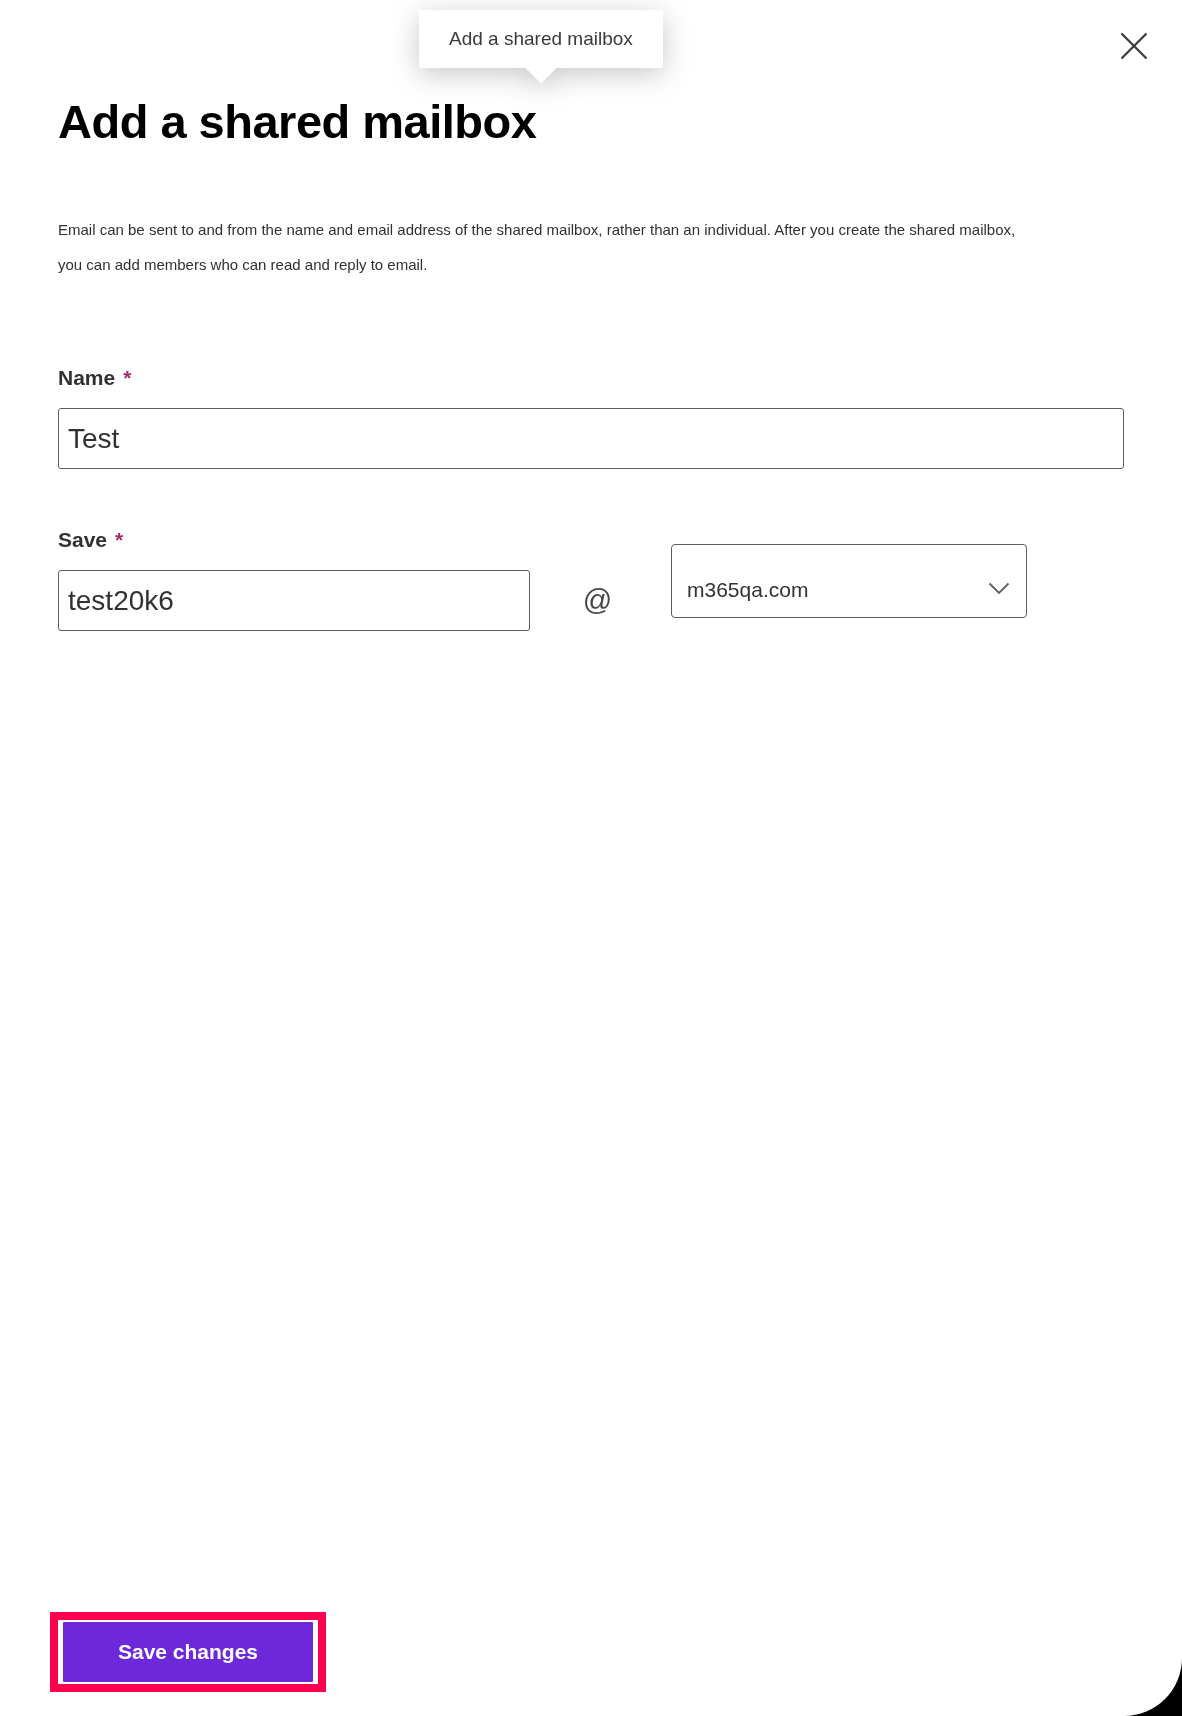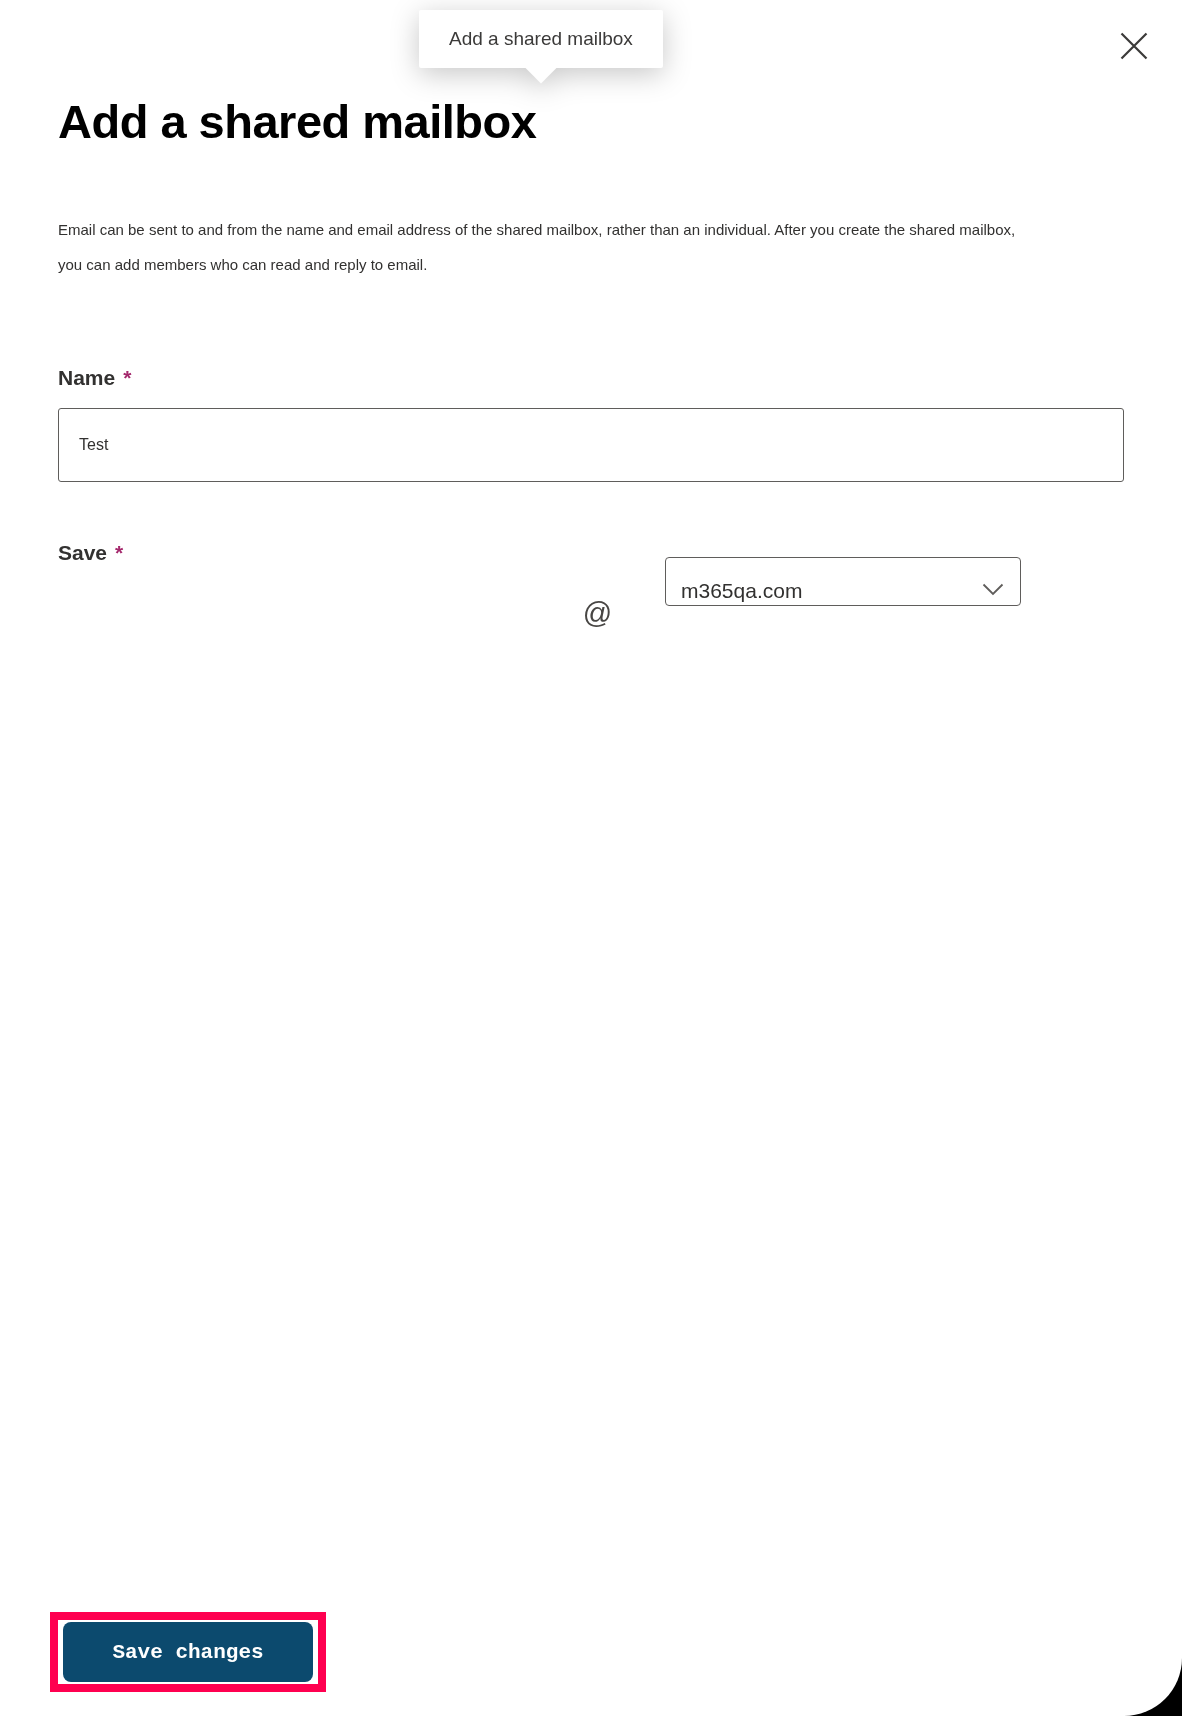--- a/index.html
+++ b/index.html
@@ -90,26 +90,26 @@
   .required-marker {
     color: #a4286c;
     margin-left: 8px;
     font-weight: 600;
   }
 
   .name-group { margin-top: 83px; }
   .text-input {
     display: block;
     width: 100%;
-    height: 74px;
+    height: 61px;
     margin-top: 17px;
     border: 1.6px solid #5f5d5b;
     border-radius: 3px;
-    padding: 0 20px;
-    font-size: 16px;
+    padding: 0 9px;
+    font-size: 28px;
     color: #323130;
     font-family: "Liberation Sans", sans-serif;
     background: #fff;
     outline: none;
   }
 
   .email-row {
     display: flex;
     margin-top: 58px;
     align-items: flex-start;
@@ -126,27 +126,28 @@
   .at-symbol {
     font-size: 29px;
     color: #484644;
   }
   .domains-col { width: 356px; }
   .domains-select {
     display: flex;
     align-items: center;
     justify-content: space-between;
     width: 100%;
-    height: 49px;
+    height: 74px;
     margin-top: 17px;
     border: 1.6px solid #5f5d5b;
     border-radius: 4px;
     padding: 18px 16px 0 15px;
     background: #fff;
     cursor: pointer;
+    margin-left: 6px;
   }
   .domains-select .selected-value {
     font-size: 21px;
     color: #323130;
   }
 
   
   .annotation-box {
     position: absolute;
     left: 50px;
@@ -155,27 +156,27 @@
     height: 80px;
     border: 8px solid #ff0050;
     background: #fff;
     display: flex;
     align-items: center;
     justify-content: center;
   }
   .save-btn {
     width: 250px;
     height: 60px;
-    background: #0c4a6e;
+    background: #6d28d9;
     border: none;
-    border-radius: 8px;
+    border-radius: 1px;
     color: #fff;
     font-size: 21px;
     font-weight: 600;
-    font-family: Liberation Mono, monospace;
+    font-family: Liberation Sans, sans-serif;
     cursor: pointer;
   }
 </style>
 </head>
 <body>
 
 <div class="page">
 
   <div class="tooltip-wrap">
     <div class="tooltip-arrow"></div>
@@ -204,20 +205,21 @@
       <input class="text-input" type="text" value="Test" style="">
     </div>
 
     <div class="email-row">
 
       <div class="email-col">
         <div class="field-label">
           <span>Save</span>
           <span class="required-marker">*</span>
         </div>
+        <input class="text-input" type="text" value="test20k6" style="">
       </div>
 
       <div class="at-col">
         <span class="at-symbol">@</span>
       </div>
 
       <div class="domains-col">
         <div class="domains-select" role="combobox">
           <span class="selected-value">m365qa.com</span>
           <span>

